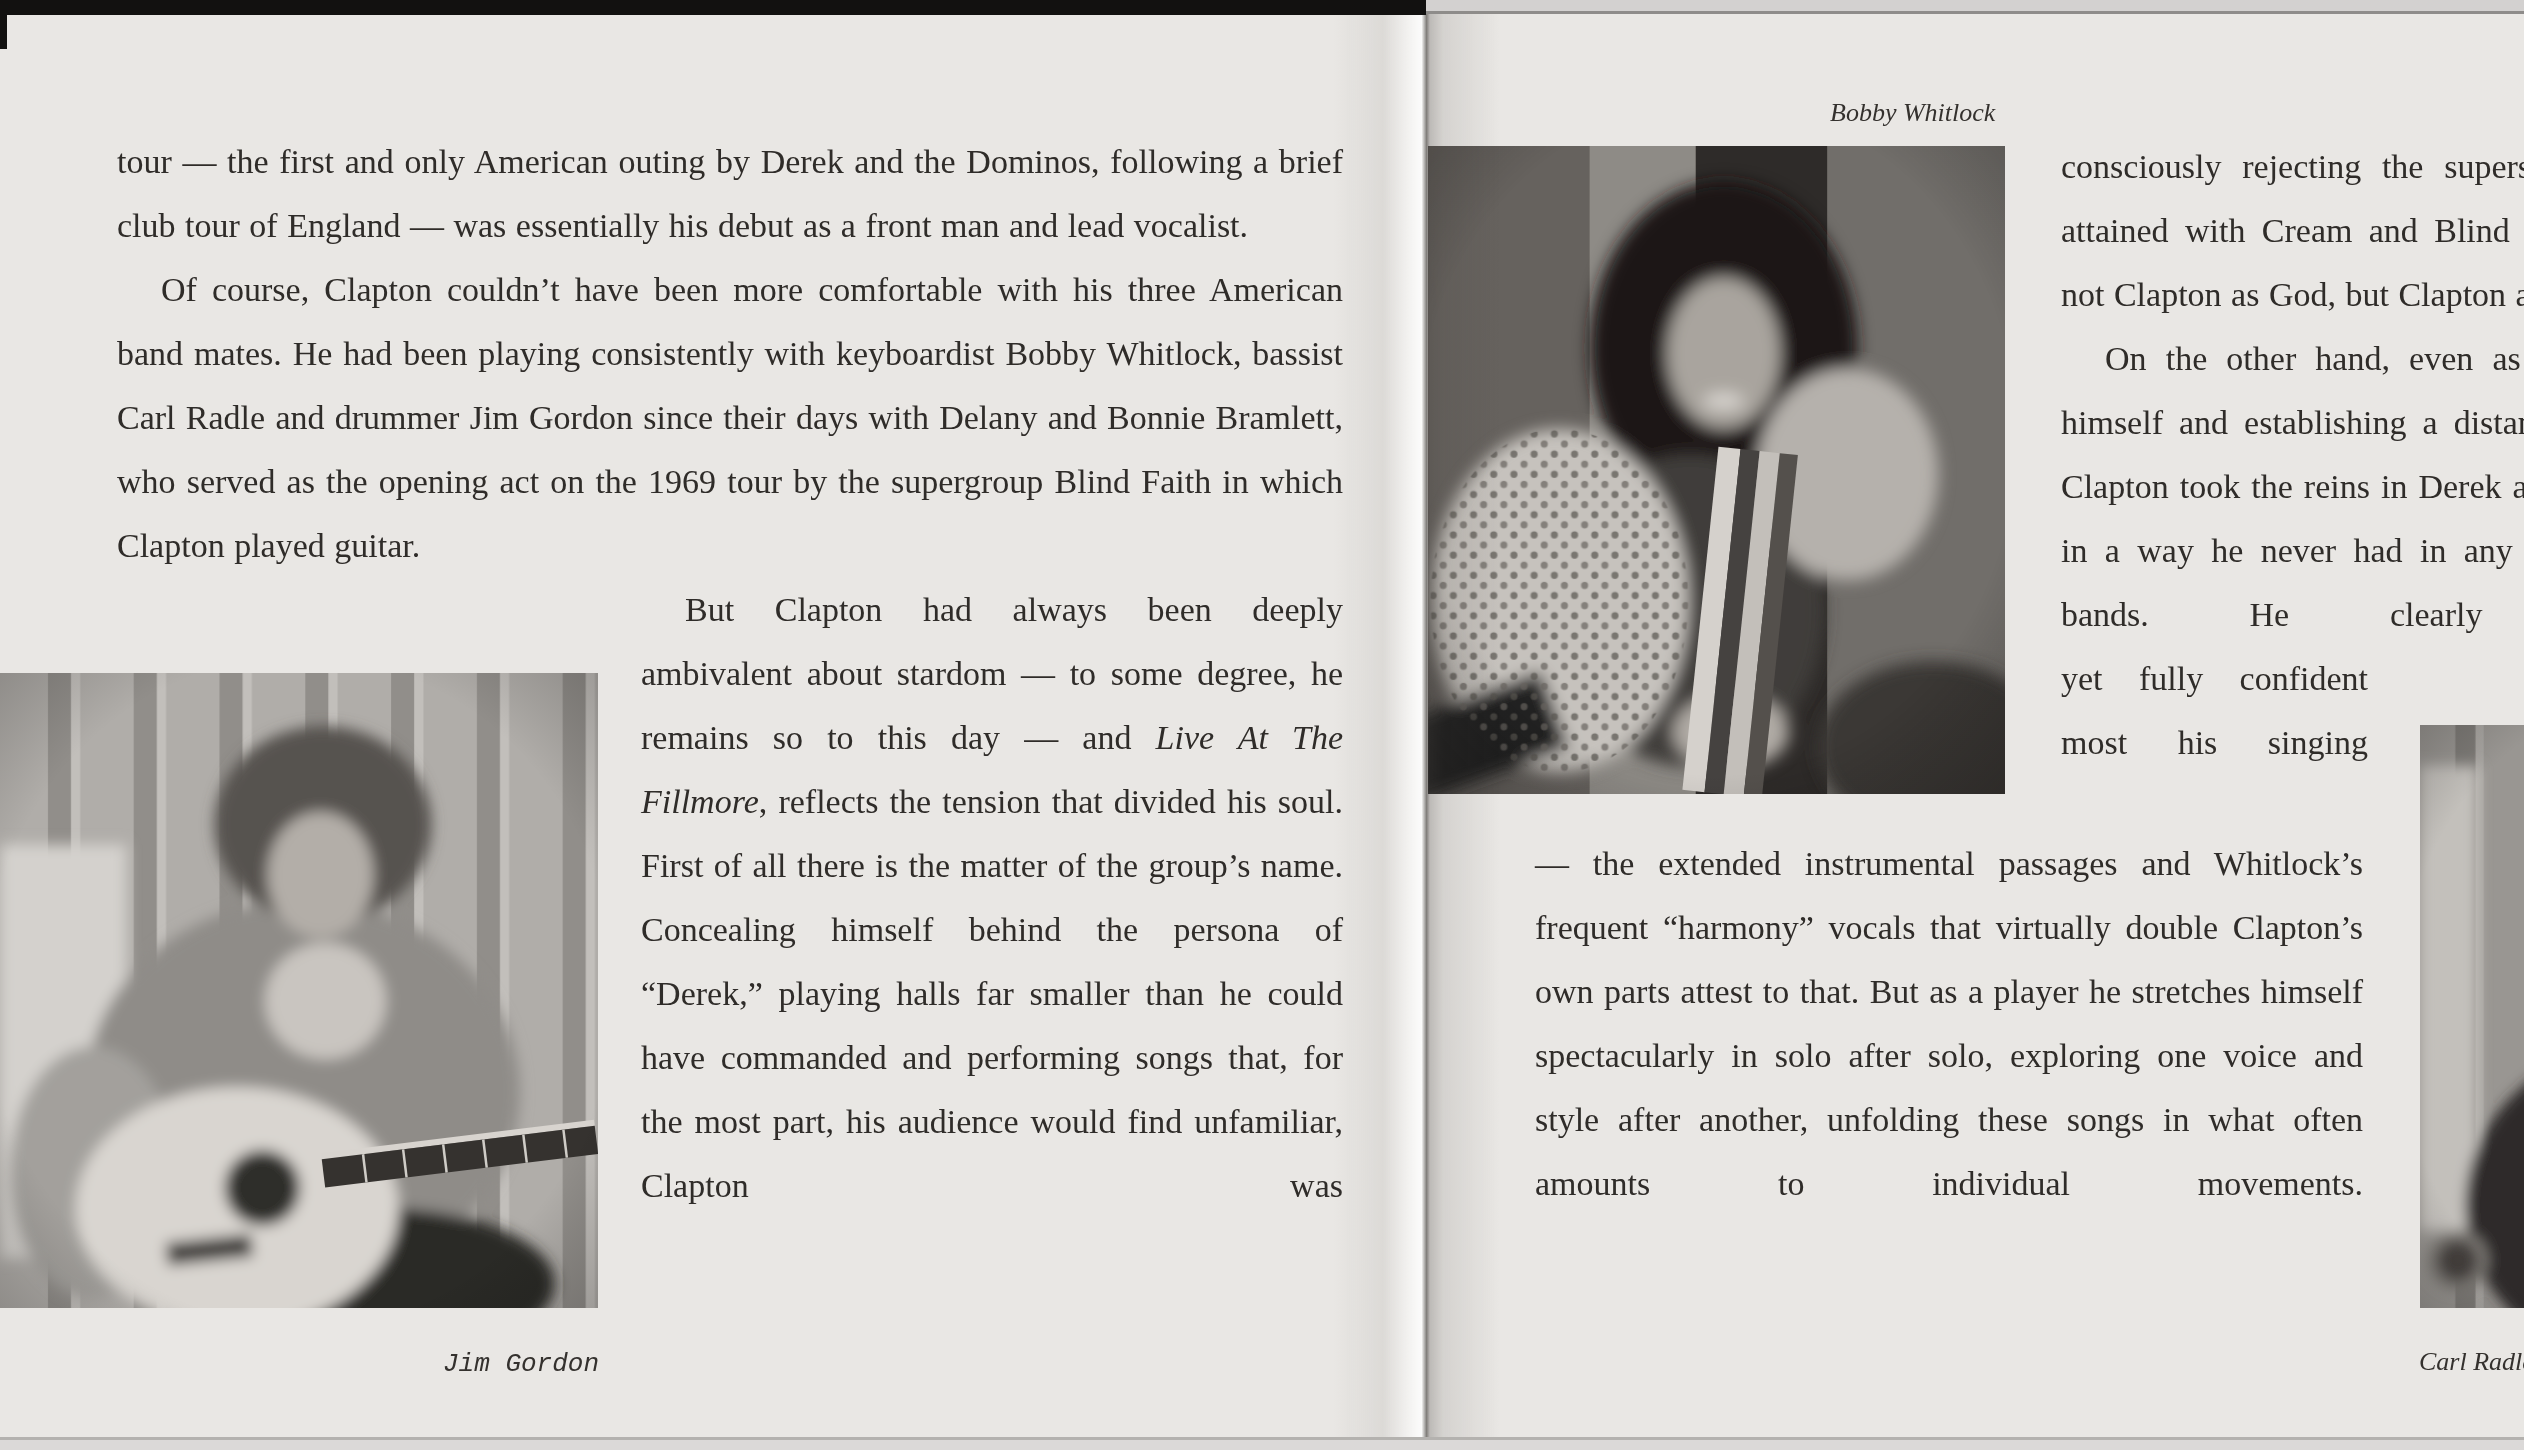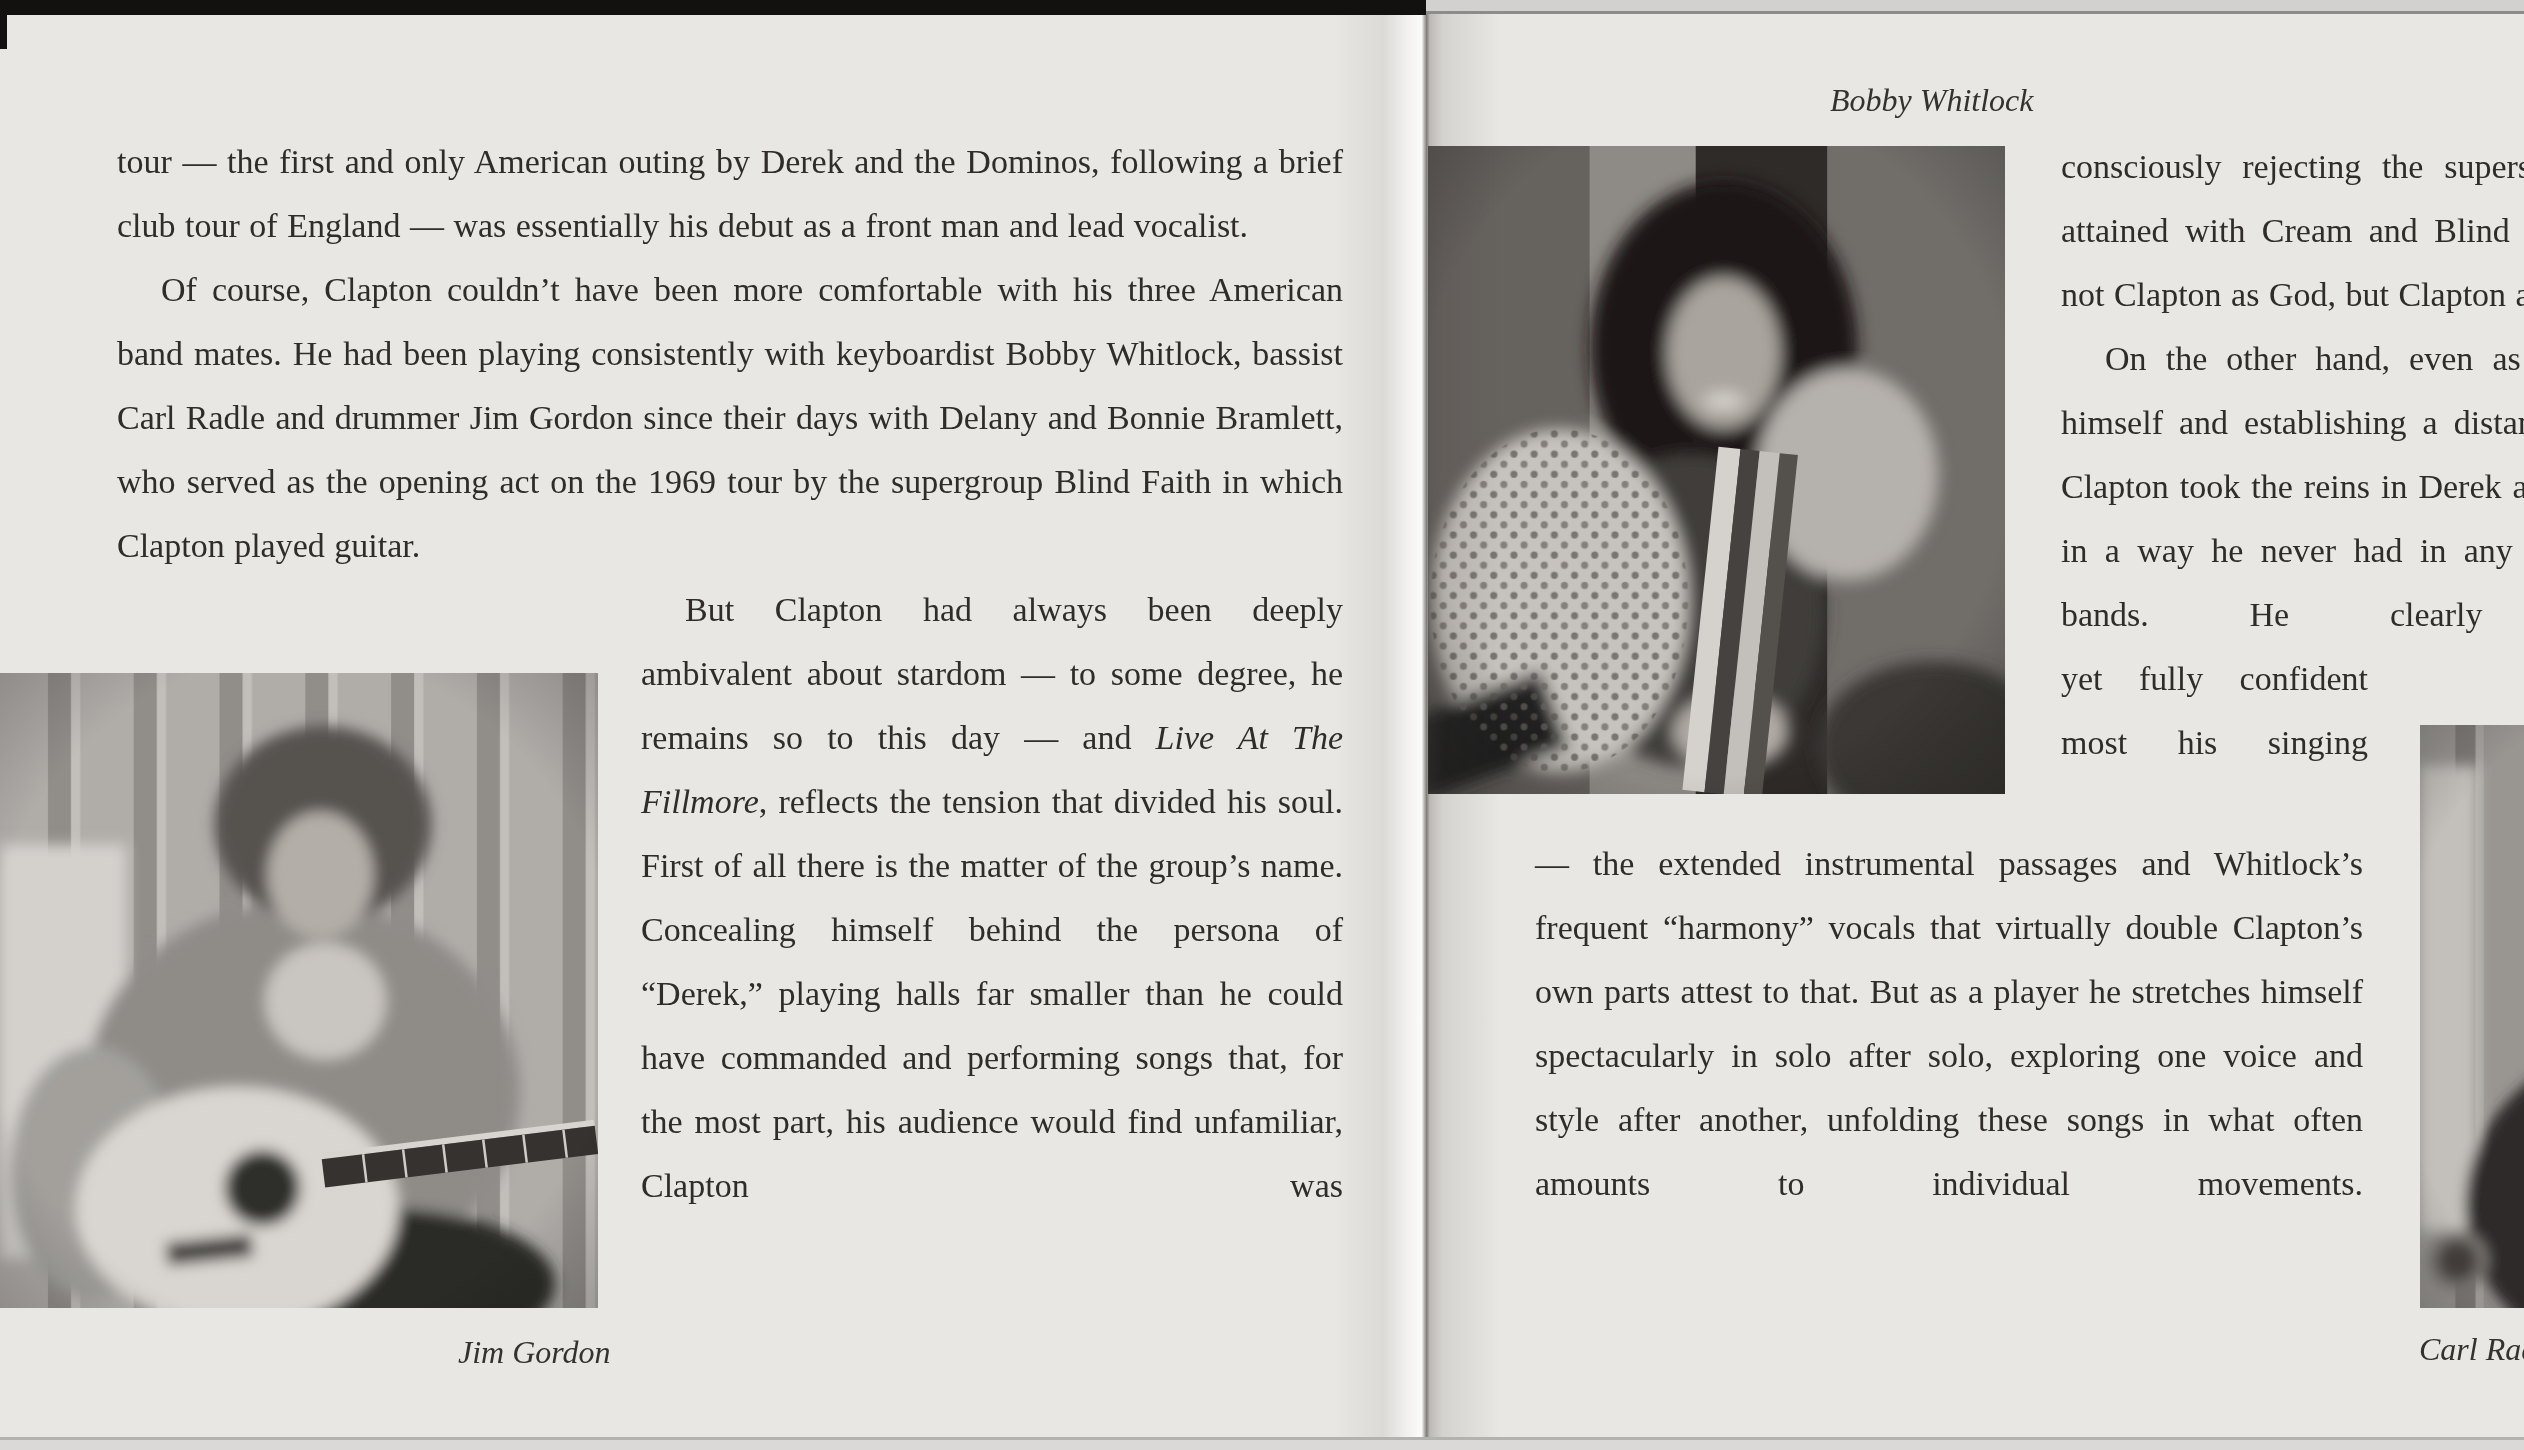--- a/index.html
+++ b/index.html
@@ -13,22 +13,22 @@
   
   .bodytext{font-size:34px;line-height:64px;text-align:justify;text-justify:inter-word;word-spacing:1px;}
   .bodytext p{margin:0;}
   .ind{text-indent:44px;}
   .last-just{text-align-last:justify;}
   #left-text{left:117px;top:130px;width:1226px;z-index:3;}
   #left-text .p-wrap{margin-left:524px;width:702px;}
   #colA{left:2061px;top:135px;width:689px;z-index:3;}
   #colA .narrow{width:307px;}
   #colB{left:1535px;top:832px;width:828px;z-index:3;}
-  .caption{position:absolute;font-style:italic;font-size:32px;line-height:31px;color:#34312e;white-space:nowrap;z-index:4;}
-  #cap-jim{left:458px;top:1337px;}
+  .caption{position:absolute;font-style:italic;font-size:26px;line-height:31px;color:#34312e;white-space:nowrap;z-index:4;margin-top:12px;}
+  #cap-jim{left:443px;top:1337px;font-family:Liberation Mono, monospace;}
   #cap-whitlock{left:1830px;top:85px;}
   #cap-radle{left:2419px;top:1334px;}
   
   .photo{z-index:2;overflow:hidden;background:#8e8b87;}
   #photo-jim{left:0;top:673px;width:598px;height:635px;}
   #photo-whitlock{left:1428px;top:146px;width:577px;height:648px;}
   #photo-radle{left:2420px;top:725px;width:444px;height:583px;}
   .photo svg{display:block;width:100%;height:100%;}
   
   .top-bar{left:0;top:0;width:1426px;height:15px;background:#121110;z-index:7;}

